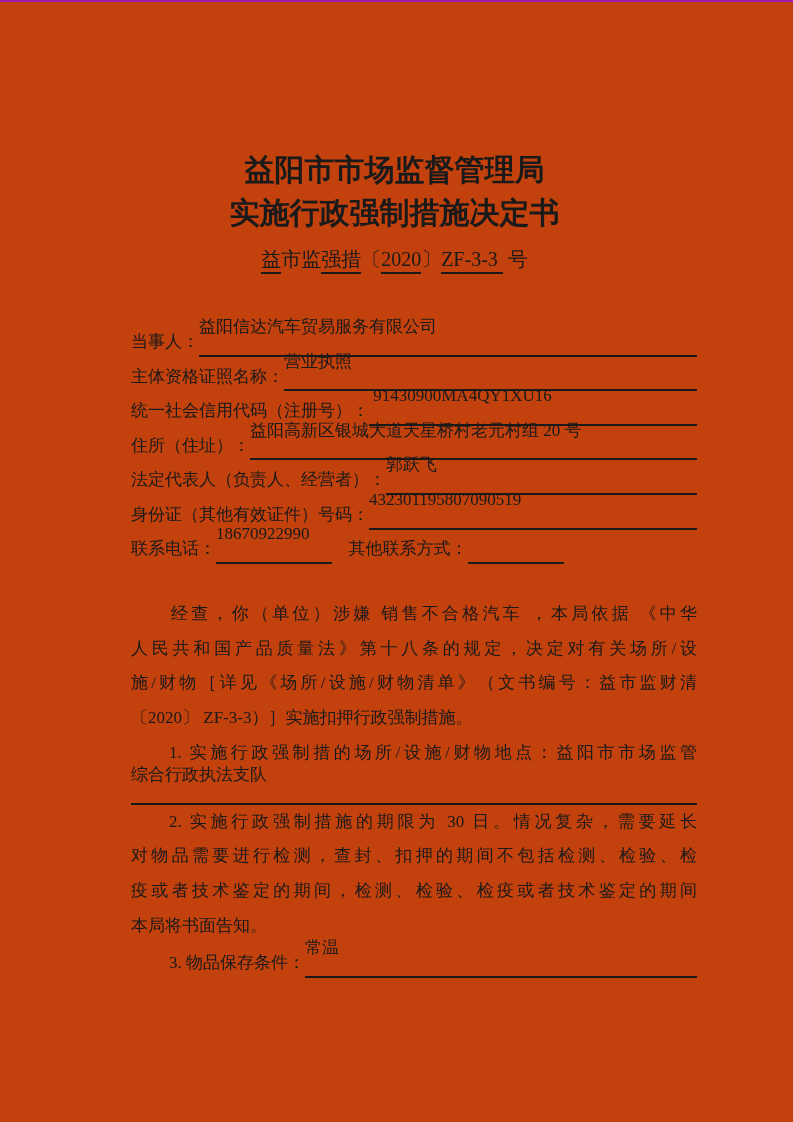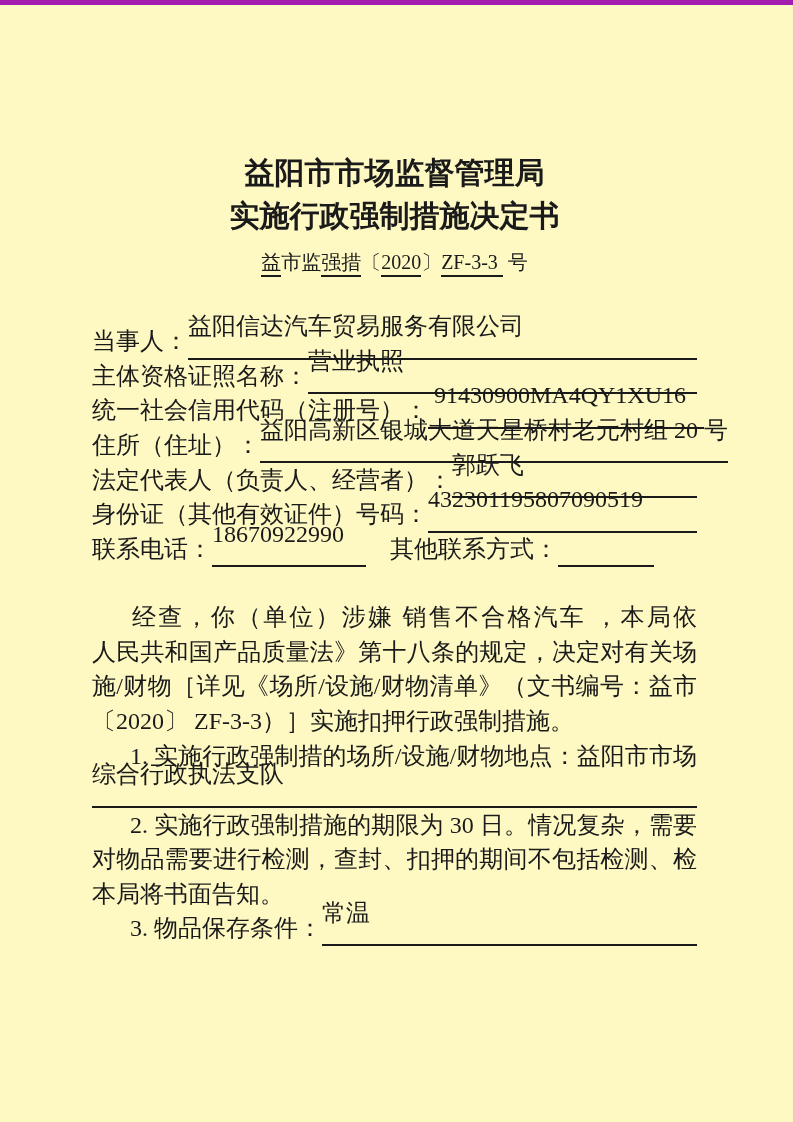--- a/index.html
+++ b/index.html
@@ -1,25 +1,25 @@
 <!DOCTYPE html>
 <html lang="zh"><head>
 <meta charset="utf-8">
 <style>
   html,body{margin:0;padding:0;}
   body{background:#ffffff;}
   .page{
     position:relative;
     width:793px;height:1122px;
     margin:0 auto;
-    background:#fef9c3;
+    background:#c2410c;
     color:#1a1a1a;
     font-family:"Liberation Serif","DejaVu Serif",serif;
     overflow:hidden;
-    border-top:5px solid #a21caf;
+    border-top:2px solid #a21caf;
     box-sizing:border-box;
   }
   .content{padding:146px 96px 0 92px;}
   .title{
     font-family:"Liberation Sans","DejaVu Sans",sans-serif;
     font-weight:700;
     font-size:30px;
     line-height:43px;
     text-align:center;
     white-space:nowrap;
@@ -27,21 +27,21 @@
   .doc-number{
     margin-top:10px;
     text-align:center;
     font-size:20px;
     line-height:30px;
   }
   .doc-number .seg{white-space:pre;}
   .doc-number .seg.u{border-bottom:2px solid #1a1a1a;padding-bottom:2px;}
   .fields{margin-top:48px;}
   .body-block{margin-top:0;}
-  .line{font-size:24px;}
+  .line{font-size:17px;margin-left:39px;}
   
   .line.flex{display:flex;align-items:flex-end;height:34.6px;}
   .line.flex .seg{display:inline-block;line-height:1.1;white-space:pre;padding-bottom:5px;}
   .line.flex .seg.u{border-bottom:2px solid #1a1a1a;padding-bottom:18px;}
   .line.flex .fill{flex:1 1 auto;height:0;border-bottom:2px solid #1a1a1a;}
   .line.flex .blank{height:0;border-bottom:2px solid #1a1a1a;}
   
   .line.justify,.line.left{line-height:34.6px;height:34.6px;overflow:hidden;}
   .line.justify{text-align:justify;text-align-last:justify;}
   .line.left{text-align:left;}
@@ -100,20 +100,21 @@
         <div class="line justify"><span class="seg u">人民共和国产品质量法》第十八条</span><span class="seg">的规定，决定对有关</span><span class="seg u">场所/设</span></div>
         <div class="line justify"><span class="seg u">施/财物</span><span class="seg">［详见《场所/设施/财物清单》（文书编号：</span><span class="seg u">益市监财清</span></div>
         <div class="line left"><span class="seg u">〔2020〕&nbsp;ZF-3-3）］</span><span class="seg">实施</span><span class="seg u">扣押</span><span class="seg">行政强制措施。</span></div>
         <div class="line justify" style="text-indent: 38px;"><span class="seg">1. 实施行政强制措的</span><span class="seg u">场所/设施/财物</span><span class="seg">地点：</span><span class="seg u">益阳市市场监管</span></div>
         <div class="line flex">
           <span class="seg u">综合行政执法支队</span>
           <span class="fill"></span>
         </div>
         <div class="line justify" style="text-indent: 38px;"><span class="seg">2. 实施行政强制措施的期限为</span><span class="seg u">&nbsp;30&nbsp;</span><span class="seg">日。情况复杂，需要延长</span></div>
         <div class="line justify"><span class="seg">对物品需要进行检测，查封、扣押的期间不包括检测、检验、检</span></div>
+        <div class="line justify"><span class="seg">疫或者技术鉴定的期间，检测、检验、检疫或者技术鉴定的期间</span></div>
         <div class="line left"><span class="seg">本局将书面告知。</span></div>
         <div class="line flex" style="padding-left: 38px;">
           <span class="seg">3. 物品保存条件：</span>
           <span class="seg u">常温</span>
           <span class="fill"></span>
         </div>
       </div>
   </div>
 </div>
 

